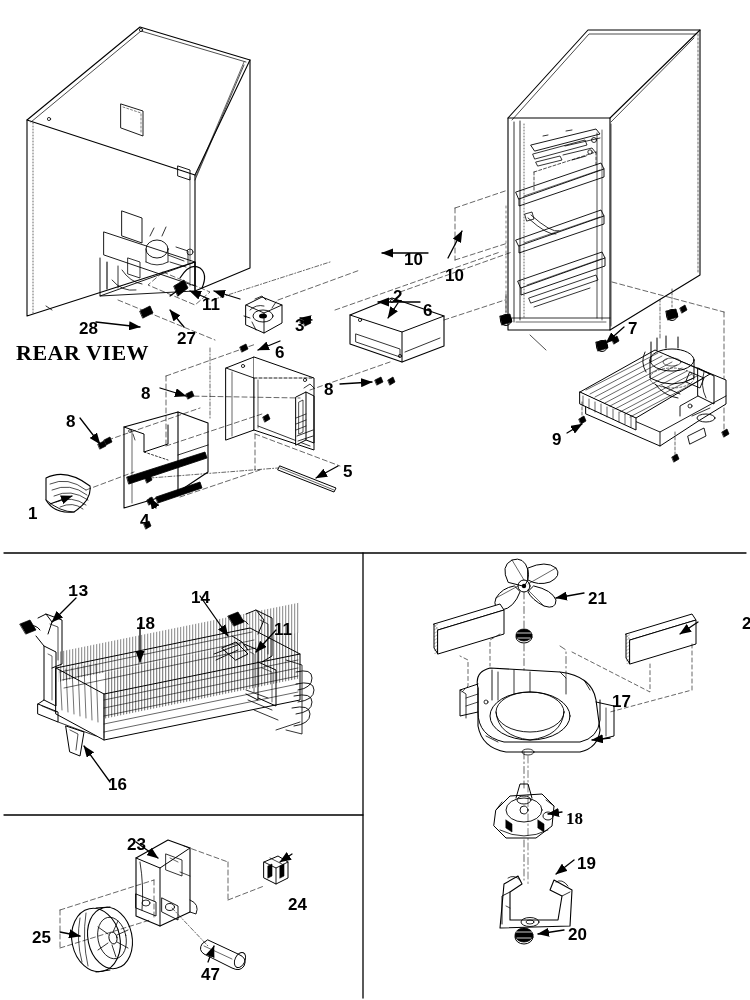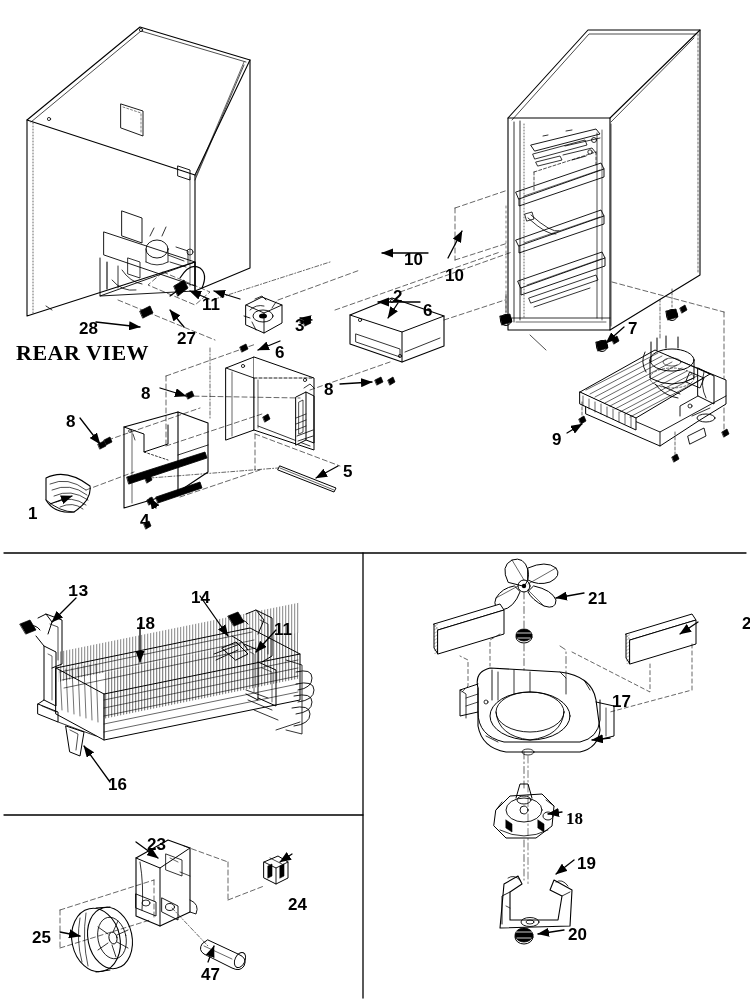--- a/index.html
+++ b/index.html
@@ -623,21 +623,21 @@
       <div class="callout" style="left: 68px; top: 583px; font-family: Liberation Mono, monospace;">13</div>
       <div class="callout" style="left: 191px; top: 589px; text-align: right;">14</div>
       <div class="callout" style="left: 274px; top: 621px;">11</div>
       <div class="callout" style="left: 108px; top: 776px;">16</div>
       <div class="callout" style="left: 612px; top: 693px;">17</div>
       <div class="callout" style="left: 566px; top: 810px; font-family: Liberation Serif, serif;">18</div>
       <div class="callout" style="left: 577px; top: 855px;">19</div>
       <div class="callout" style="left: 568px; top: 926px;">20</div>
       <div class="callout" style="left: 588px; top: 590px; text-align: right;">21</div>
       <div class="callout" style="left: 694px; top: 615px; padding-left: 48px;">22</div>
-      <div class="callout" style="left: 127px; top: 836px; margin-left: 20px;">23</div>
+      <div class="callout" style="left: 127px; top: 836px;">23</div>
       <div class="callout" style="left: 288px; top: 848px; margin-top: 48px;">24</div>
       <div class="callout" style="left: 32px; top: 929px;">25</div>
       <div class="callout" style="left: 201px; top: 966px;">47</div>
       <div class="callout" style="left: 177px; top: 330px;">27</div>
       <div class="callout" style="left: 79px; top: 320px;">28</div>
     </div>
 <div id="viewlabel-layer">
       <div class="viewlabel" style="left: 16px; top: 340px;">REAR VIEW</div>
     </div>
 

